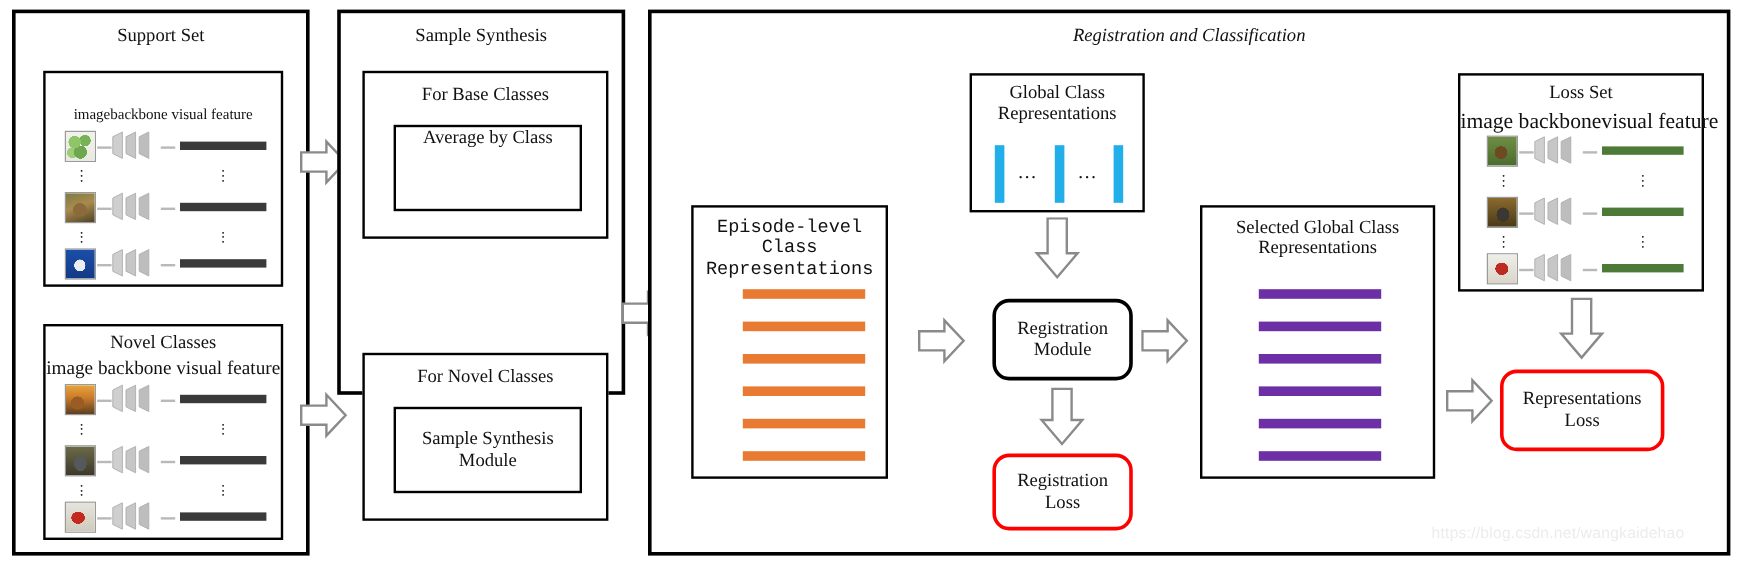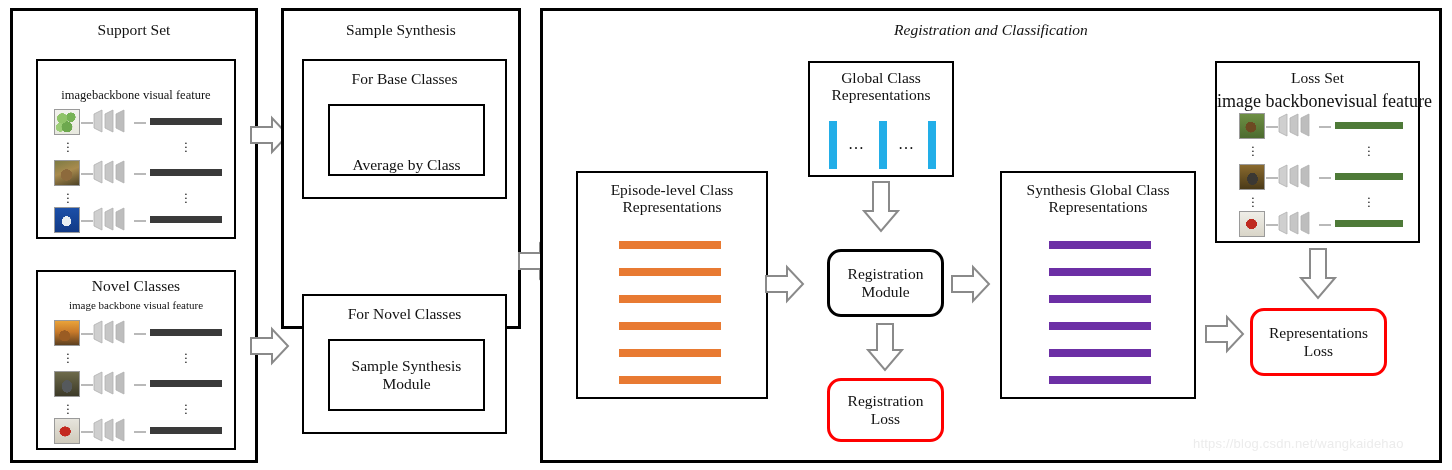--- a/index.html
+++ b/index.html
@@ -205,21 +205,21 @@
           <polygon points="24,8 32,4 32,26 24,22" fill="#bdbdbd" stroke="#b0b0b0" stroke-width="0.8"></polygon>
         </svg>
       </div>
       <div class="dash" style="left:96px; top:159px; width:12px;"></div>
       <div class="fbar dark" style="left:112px; top:155px; width:72px;"></div>
     </div>
 
     <div class="box" style="left:23px; top:259px; width:200px; height:180px;">
       <div class="box-title" style="position:absolute; left:0; top:5px; width:100%;">Novel Classes</div>
 
-      <div style="position:absolute; left:0; top:27px; width:100%; text-align:center; font-size:11px; white-space:nowrap;">
+      <div style="position:absolute; left:0; top:27px; width:100%; text-align:center; font-size:16px; white-space:nowrap;">
         <span>image</span>&nbsp;<span>backbone</span>&nbsp;<span>visual feature</span>
       </div>
 
       <div class="thumb" style="left:16px; top:48px;">
           <i class="th-dog"></i>
         </div>
       <div class="dash" style="left:43px; top:61px; width:12px;"></div>
       <div class="backbone" style="left:54px; top:45px;">
         <svg width="42" height="30" viewBox="0 0 42 30">
           <polygon points="2,8 10,4 10,26 2,22" fill="#cfcfcf" stroke="#b0b0b0" stroke-width="0.8"></polygon>
@@ -292,21 +292,21 @@
     <svg width="40" height="42" viewBox="0 0 40 42">
       <polygon points="1,13 22,13 22,4 38,21 22,38 22,29 1,29" fill="#ffffff" stroke="#8a8a8a" stroke-width="2"></polygon>
     </svg>
   </div>
 
   <div class="panel" style="left:281px; top:8px; width:240px; height:321px;">
     <div class="panel-title" style="position:absolute; left:0; top:10px; width:100%;">Sample Synthesis</div>
 
     <div class="box" style="left:18px; top:48px; width:205px; height:140px;padding-left:32px;">
       <div class="box-title" style="position:absolute; left:0; top:9px; width:100%;">For Base Classes</div>
-      <div class="box" style="left:24px; top:43px; width:157px; height:72px; display:flex; align-items:flex-end; justify-content:center;">
+      <div class="box" style="left:24px; top:43px; width:157px; height:72px; display:flex; align-items:flex-start; justify-content:center;">
         <span style="font-size:15.5px;">Average by Class</span>
       </div>
     </div>
 
     <div class="box" style="left:18px; top:283px; width:205px; height:140px;">
       <div class="box-title" style="position:absolute; left:0; top:9px; width:100%;">For Novel Classes</div>
       <div class="box" style="left:24px; top:43px; width:157px; height:72px; display:flex; flex-direction:column; align-items:center; justify-content:center; line-height:1.15; font-size:15.5px;">
         <span>Sample Synthesis</span>
         <span>Module</span>
       </div>
@@ -333,21 +333,21 @@
       <div class="hdots" style="left:88px; top:72px;">…</div>
       <div class="vbar" style="left:118px; top:58px; height:48px;"></div>
     </div>
 
     <div class="barrow" style="left:318px; top:170px;">
       <svg width="40" height="54" viewBox="0 0 40 54">
         <polygon points="12,1 28,1 28,30 37,30 20,50 3,30 12,30" fill="#ffffff" stroke="#8a8a8a" stroke-width="2"></polygon>
       </svg>
     </div>
 
-    <div class="box" style="left:33px; top:160px; width:192px; height:228px;">
+    <div class="box" style="left:33px; top:160px; width:164px; height:228px;font-family:Liberation Mono, monospace;">
       <div class="box-title wrap" style="position:absolute; left:0; top:8px; width:100%;">
         <div>Episode-level Class</div>
         <div>Representations</div>
       </div>
       <div class="rbar orange" style="left:41px; top:68px;  width:102px;"></div>
       <div class="rbar orange" style="left:41px; top:95px;  width:102px;"></div>
       <div class="rbar orange" style="left:41px; top:122px; width:102px;"></div>
       <div class="rbar orange" style="left:41px; top:149px; width:102px;"></div>
       <div class="rbar orange" style="left:41px; top:176px; width:102px;"></div>
       <div class="rbar orange" style="left:41px; top:203px; width:102px;"></div>
@@ -376,21 +376,21 @@
     </div>
 
     <div class="barrow" style="left:408px; top:252px;">
       <svg width="40" height="42" viewBox="0 0 40 42">
         <polygon points="1,13 22,13 22,4 38,21 22,38 22,29 1,29" fill="#ffffff" stroke="#8a8a8a" stroke-width="2"></polygon>
       </svg>
     </div>
 
     <div class="box" style="left:457px; top:160px; width:196px; height:228px;">
       <div class="box-title wrap" style="position:absolute; left:0; top:8px; width:100%;">
-        <div>Synthesis Global Class</div>
+        <div>Selected Global Class</div>
         <div>Representations</div>
       </div>
       <div class="rbar purple" style="left:47px; top:68px;  width:102px;"></div>
       <div class="rbar purple" style="left:47px; top:95px;  width:102px;"></div>
       <div class="rbar purple" style="left:47px; top:122px; width:102px;"></div>
       <div class="rbar purple" style="left:47px; top:149px; width:102px;"></div>
       <div class="rbar purple" style="left:47px; top:176px; width:102px;"></div>
       <div class="rbar purple" style="left:47px; top:203px; width:102px;"></div>
     </div>
 

